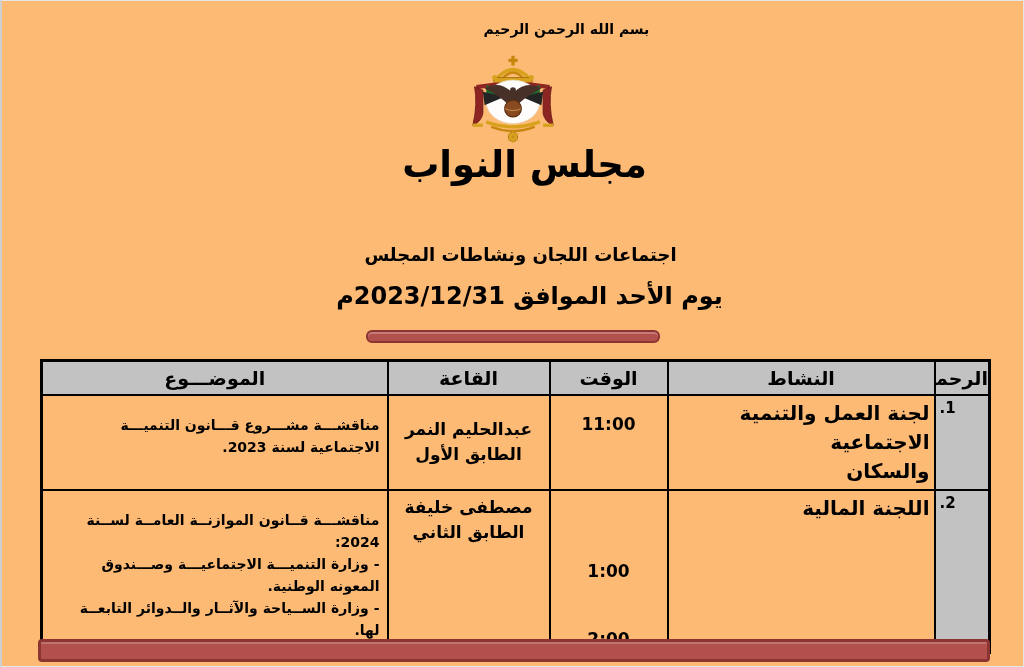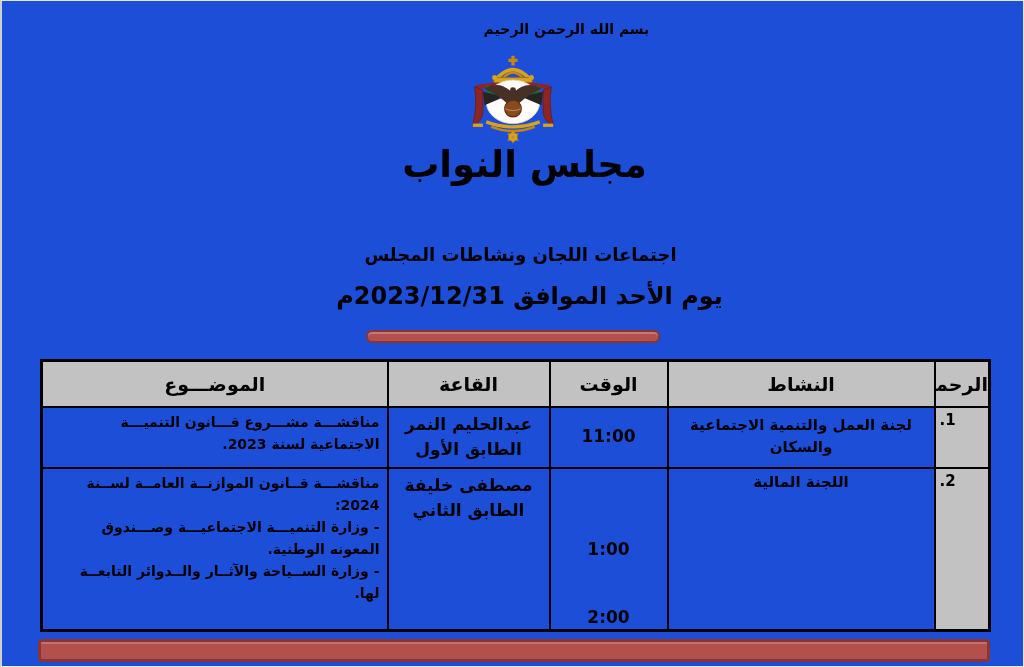--- a/index.html
+++ b/index.html
@@ -1,19 +1,19 @@
 <!DOCTYPE html>
 <html lang="ar"><head>
 <meta charset="utf-8">
 <style>
   * { margin:0; padding:0; box-sizing:border-box; }
   html,body { background:#ffffff; }
   body { width:1024px; height:667px; font-family:"DejaVu Sans", sans-serif; color:#000; }
   .page {
-    position:relative; width:1024px; height:667px; background:#1d4ed8; overflow:hidden;
+    position:relative; width:1024px; height:667px; background:#fdba74; overflow:hidden;
     border:1px solid #e6e6e6; border-left:2px solid #cfcfcf;
   }
   
   .bismillah {
     position:absolute; top:20px; left:0; width:100%; text-align:center;
     font-size:14px; font-weight:bold; transform:translateX(54px);
   }
   .emblem-wrap { position:absolute; top:54px; left:50%; transform:translateX(-50%); }
   .org-name {
     position:absolute; top:142px; left:0; width:100%; text-align:center;
@@ -33,46 +33,46 @@
     box-shadow: inset 0 2px 0 rgba(255,255,255,0.25);
   }
   
   .sched-table-wrap { position:absolute; left:38px; top:358px; width:948px; }
   table.sched {
     width:948px; border-collapse:collapse; table-layout:fixed;
     border:3px solid #000; direction:rtl;
   }
   table.sched th, table.sched td { border:2px solid #000; overflow:hidden; }
   table.sched th {
-    background:#c2c2c2; height:46px; font-size:19px; font-weight:bold;
+    background:#c2c2c2; height:34px; font-size:19px; font-weight:bold;
     text-align:center; vertical-align:middle;
   }
   td.num-cell {
     background:#c2c2c2; vertical-align:top; text-align:left;
     font-size:15px; font-weight:bold; padding:3px 4px;
   }
   td.activity-cell {
-    text-align:center; font-size:15px; font-weight:bold; line-height:1.45;
+    text-align:right; font-size:20px; font-weight:bold; line-height:1.45;
     padding:3px 4px;
   }
   td.activity-cell.v-top { vertical-align:top; }
   td.time-cell {
     text-align:center; font-size:17px; font-weight:bold; vertical-align:top;
     padding-top:18px;
   }
   td.time-cell .time-b1 { margin-top:52px; }
   td.time-cell .time-b2 { margin-top:48px; }
   td.hall-cell {
     text-align:center; font-size:17px; font-weight:bold; line-height:1.5;
     vertical-align:middle; padding:4px 2px;
   }
   td.hall-cell.v-top { vertical-align:top;border-radius:22px; }
   td.subject-cell {
     text-align:right; font-size:14px; font-weight:bold; line-height:1.58;
-    vertical-align:top; padding:3px 7px 3px 4px; direction:rtl;
+    vertical-align:top; padding:18px 7px 3px 4px; direction:rtl;
   }
   tr.row-1 { height:58px; }
   tr.row-2 { height:163px; }
   
   .bottom-bar {
     position:absolute; left:36px; top:638px; width:952px; height:23px;
     background:#b2504d; border:3px solid #8c3431; border-radius:4px;
     box-shadow: inset 0 2px 0 rgba(255,255,255,0.2);
   }
 </style>

